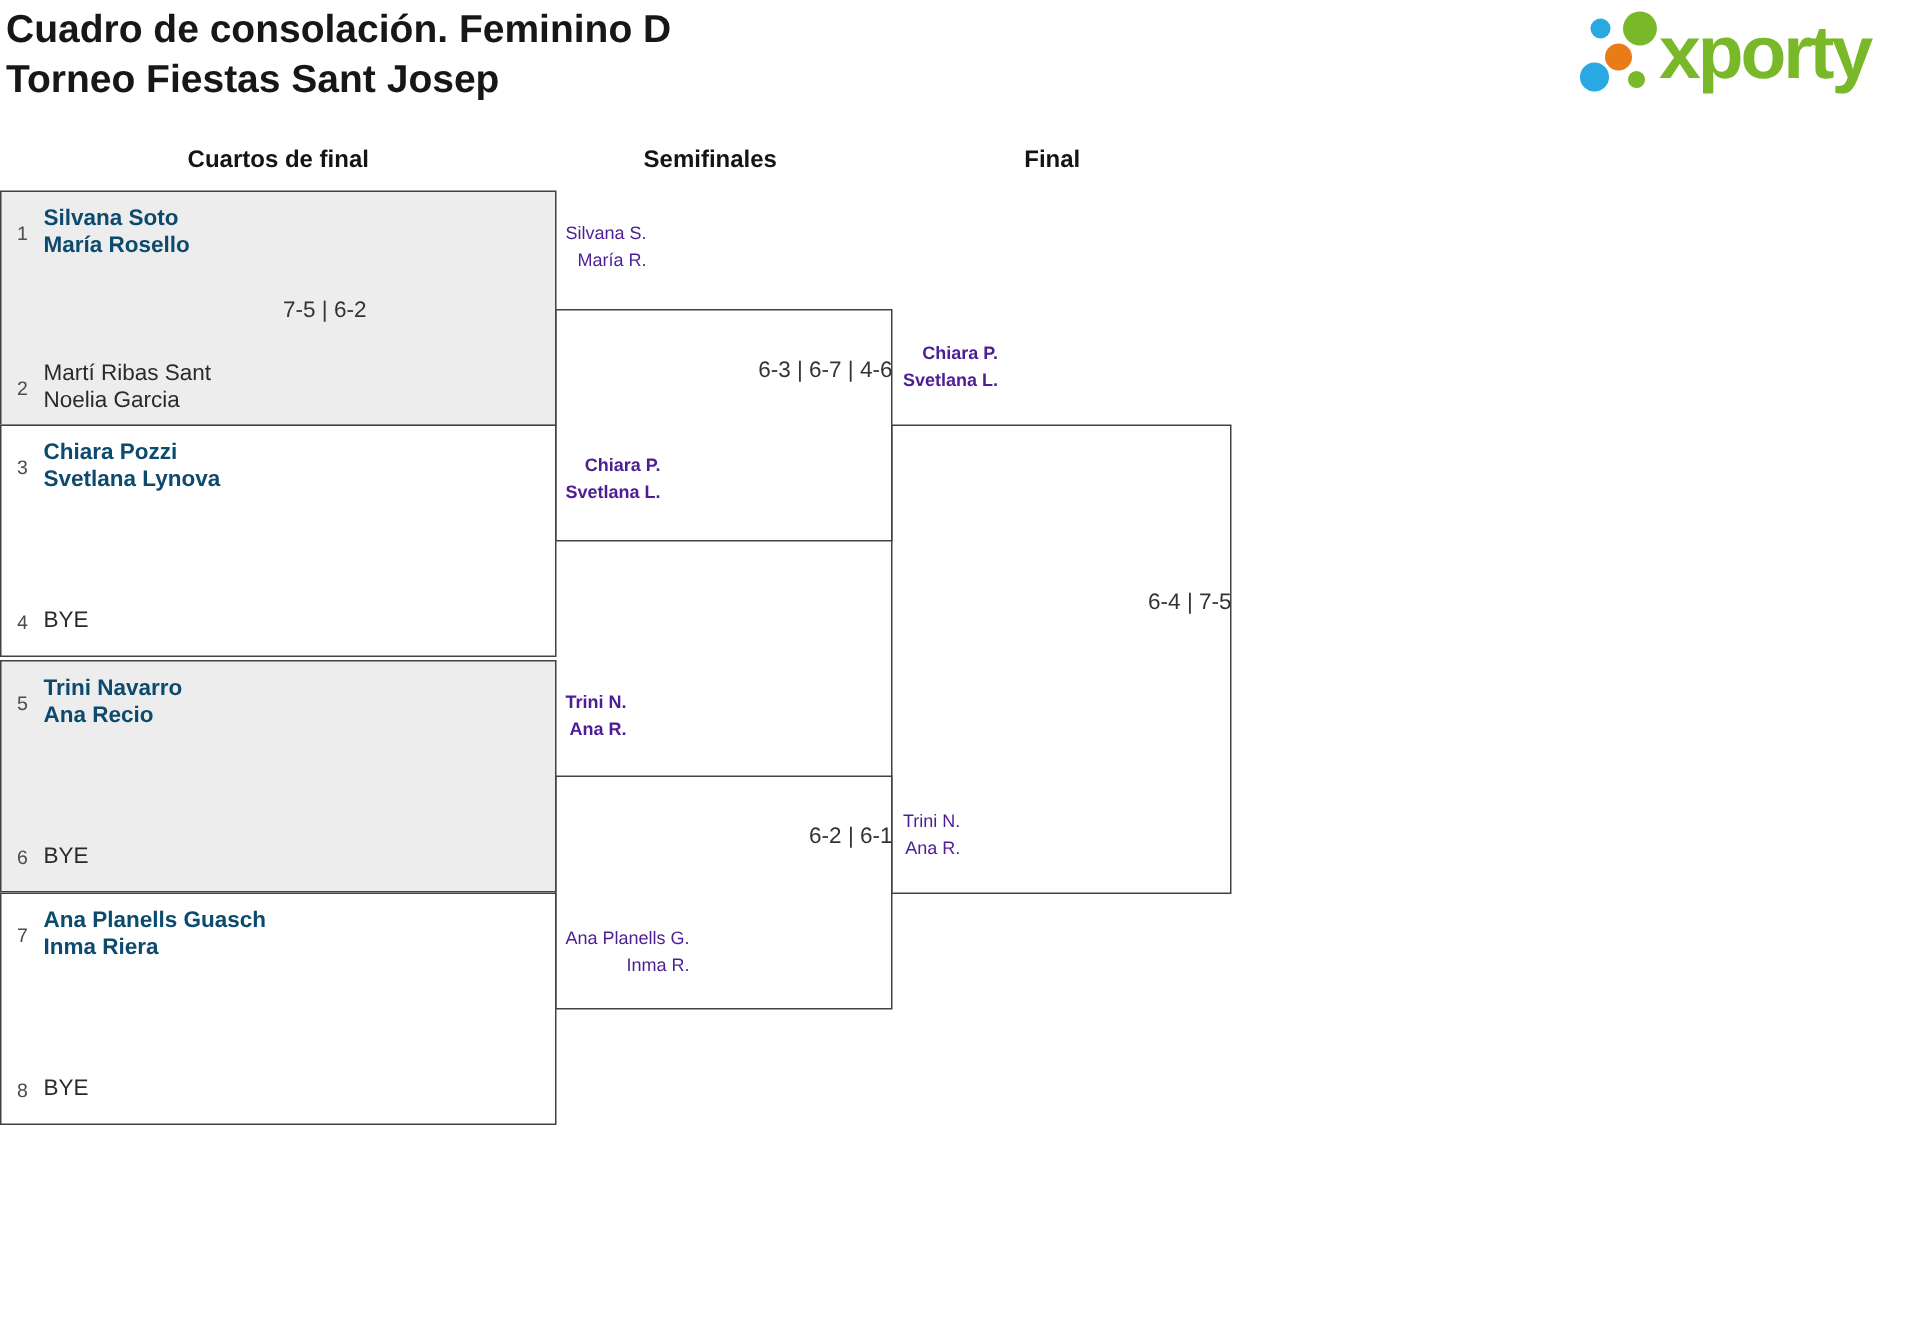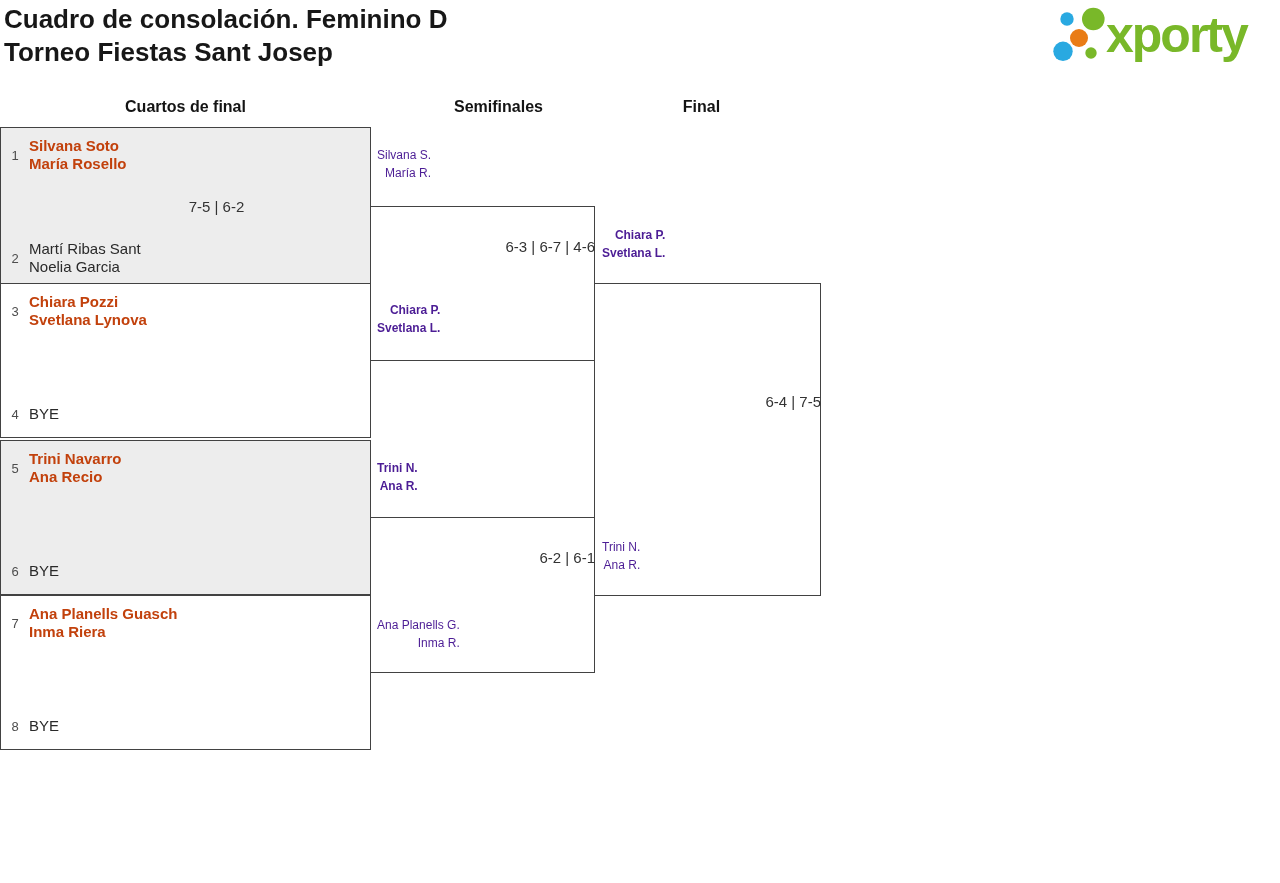--- a/index.html
+++ b/index.html
@@ -34,21 +34,21 @@
   .round-header {
     position: absolute;
     top: 97px;
     font-size: 16px;
     font-weight: bold;
     color: #141414;
     text-align: center;
     line-height: 19px;
   }
   .rh-qf   { left: 0px;   width: 371px; }
-  .rh-sf   { left: 386px; width: 225px; }
+  .rh-sf   { left: 361px; width: 225px; }
   .rh-f    { left: 588px; width: 227px; }
 
   .box {
     position: absolute;
     border: 1px solid #424242;
     box-sizing: border-box;
     background: transparent;
   }
   .shaded { background: #ededed; }
   .white  { background: #ffffff; }
@@ -78,21 +78,21 @@
     margin-right: 6px;
     text-align: center;
     font-size: 13px;
     color: #4d4d4d;
   }
   .names {
     font-size: 15px;
     line-height: 18px;
     color: #2a2a2a;
   }
-  .win { font-weight: bold; color: #c2410c; }
+  .win { font-weight: bold; color: #0c4a6e; }
 
   .score {
     position: absolute;
     left: 0;
     width: 100%;
     text-align: center;
     font-size: 15px;
     line-height: 18px;
     color: #333333;
     margin-left: 31px;

